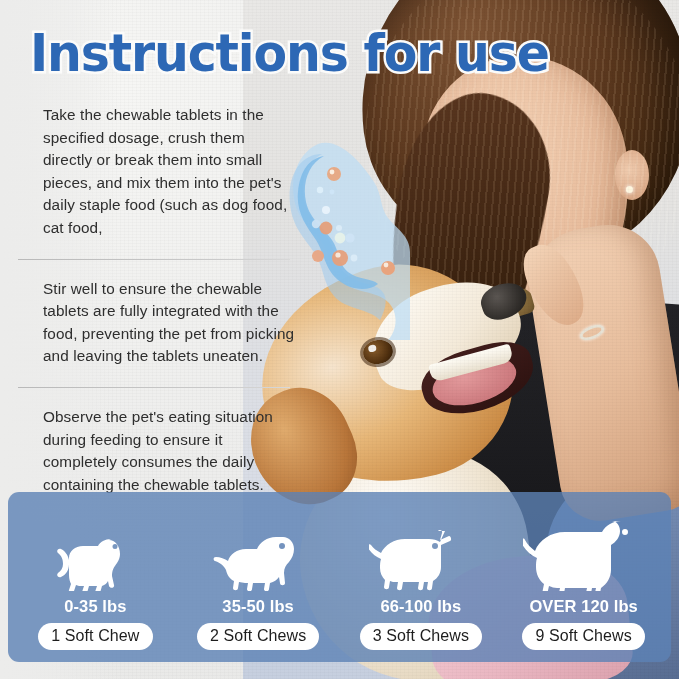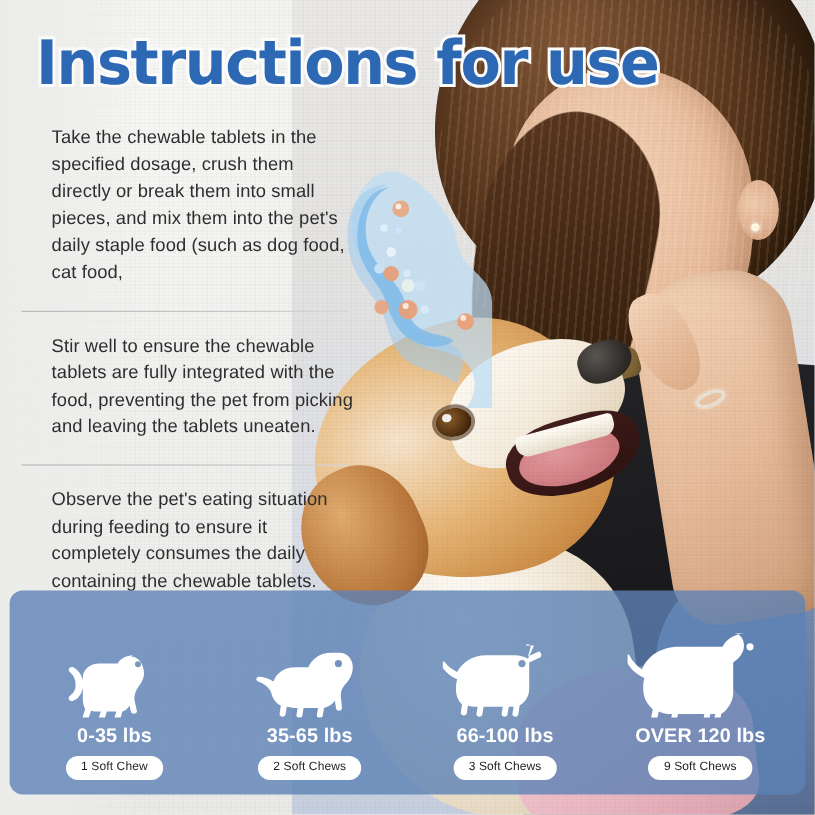--- a/index.html
+++ b/index.html
@@ -373,21 +373,21 @@
     font-weight: 700;
     color: #ffffff;
     letter-spacing: .1px;
     margin-bottom: 7px;
     white-space: nowrap;
   }
   .dose-pill {
     background: #ffffff;
     border-radius: 40px;
     padding: 4px 13px 5px 13px;
-    font-size: 10px;
+    font-size: 16px;
     color: #1d1d1d;
     white-space: nowrap;
     letter-spacing: .1px;
   }
 </style>
 </head>
 <body>
 
 <div id="page">
 
@@ -489,21 +489,21 @@
 
     <div class="dose">
       <svg class="dose-icon" width="92" height="62" viewBox="0 0 92 62">
         <path fill="#fff" d="M64 8c-9 0-16 5-19 12H34c-9 0-16 5-18 12
           -3-2-8-4-12-4-3 0-3 3-1 4 6 2 9 5 11 9 1 5 4 9 8 11l-1 7
           c0 3 5 3 5 0l1-6c2 0 4 1 6 1h3l-1 6c0 3 5 3 5 0l1-6h12l-1 6
           c0 3 5 3 5 0l1-6c4-1 7-3 9-6l1 6c0 3 5 3 5 0l-1-10
           c0-5 2-8 5-11 3-4 5-8 5-13 0-7-5-12-11-12z
           M70 20a3 3 0 110-6 3 3 0 010 6z"></path>
       </svg>
-      <div class="dose-weight">35-65 lbs</div>
+      <div class="dose-weight">35-50 lbs</div>
       <div class="dose-pill">2 Soft Chews</div>
     </div>
 
     <div class="dose">
       <svg class="dose-icon" width="104" height="64" viewBox="0 0 104 64">
         <path fill="#fff" d="M76 4l-5 11c-3-2-7-3-11-3H36c-11 0-20 6-24 14
           -4-2-8-5-10-8-2-2-4 1-3 3 3 5 8 9 13 11-1 3-1 6-1 9 0 5 2 9 5 12
           l-1 7c0 3 5 3 5 0l1-6c2 1 4 1 6 1h2l-1 6c0 3 5 3 5 0l1-6h16l-1 6
           c0 3 5 3 5 0l1-6h4l-1 6c0 3 5 3 5 0l1-7c5-3 8-8 8-14V18l9-4
           c2-1 1-5-1-5l-9 4 2-7c1-3-3-4-4-2z

